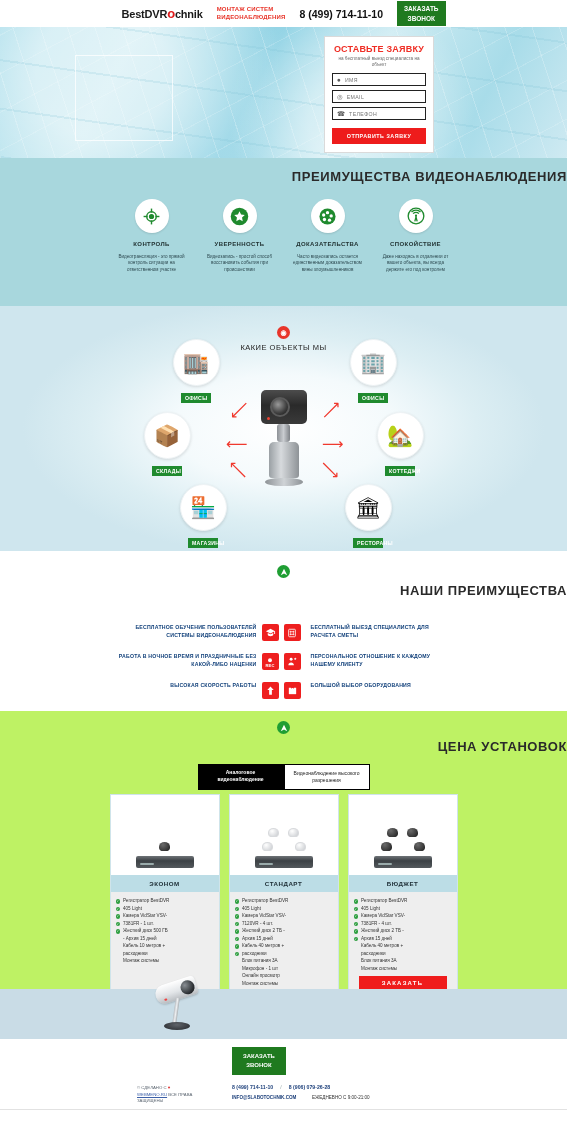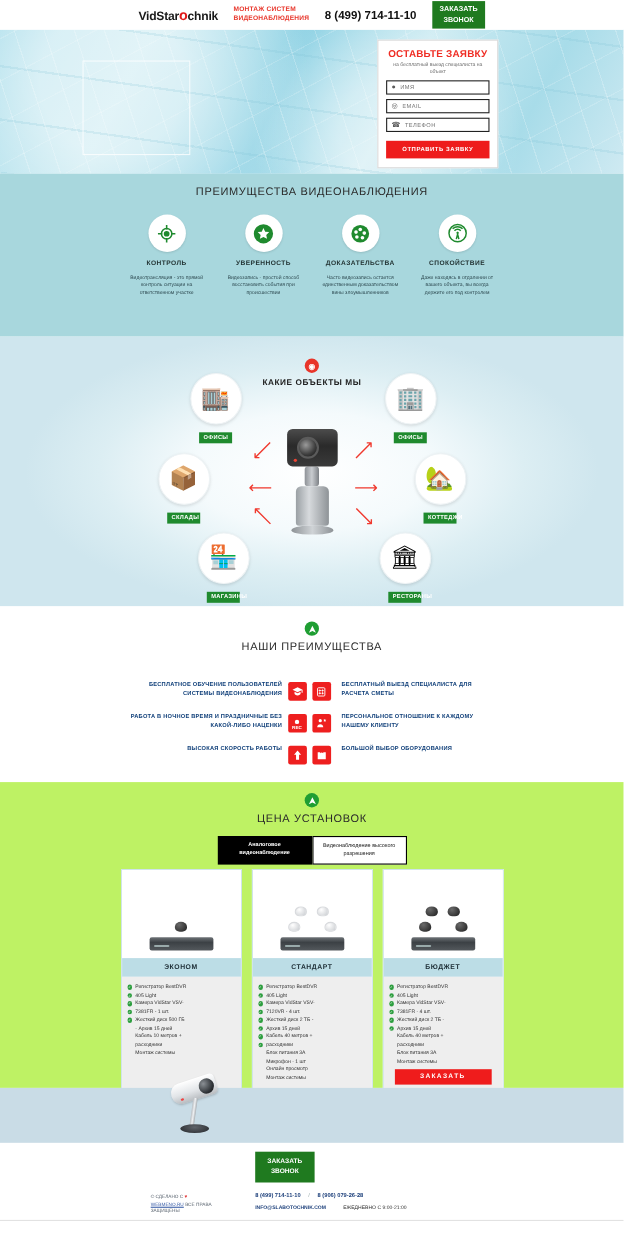--- a/index.html
+++ b/index.html
@@ -77,21 +77,21 @@
       repeating-linear-gradient(8deg, rgba(120,190,210,.18) 0 2px, rgba(255,255,255,0) 2px 48px);
   }
   .hero-sq {
     position: absolute;
     left: 75px; top: 28px; width: 98px; height: 86px;
     border: 1px solid rgba(255,255,255,.75);
   }
 
   .lead-form {
     position: absolute;
-    right: 114px; top: 9px;
+    right: 133px; top: 9px;
     width: 110px;
     background: #ffffff;
     border: 1px solid #dadada;
     padding: 7px 7px 8px;
     z-index: 3;
   }
   .lf-title {
     color: #ef2d24;
     font-size: 9px;
     font-weight: bold;
@@ -140,23 +140,23 @@
   }
 
   
   .benefits {
     background: #a8d7dd;
     height: 148px;
     padding-top: 11px;
     position: relative;
   }
   .sec-title-sm {
-    text-align: center;
-    font-size: 10px;
-    font-weight: normal;
+    text-align: right;
+    font-size: 13px;
+    font-weight: bold;
     color: #2a2a2a;
     letter-spacing: .6px;
     text-transform: uppercase;
   }
   .ben-row {
     display: flex;
     justify-content: center;
     gap: 14px;
     margin-top: 15px;
   }
@@ -202,21 +202,21 @@
   .obj-badge {
     width: 13px; height: 13px;
     border-radius: 50%;
     background: #e8352a;
     margin: 0 auto 4px;
     display: flex; align-items: center; justify-content: center;
     color: #fff; font-size: 7px; font-weight: bold;
   }
   .obj-title {
     font-size: 7.5px;
-    font-weight: bold;
+    font-weight: normal;
     color: #222;
     letter-spacing: .5px;
     line-height: 1.35;
     text-transform: uppercase;
   }
   .cam-center {
     position: absolute;
     left: 50%; top: 84px;
     transform: translateX(-50%);
     width: 52px; height: 110px;
@@ -481,21 +481,21 @@
     font-size: 4.6px; color: #333; line-height: 1.4; text-transform: uppercase;
   }
   .f-line { position: absolute; left: 0; right: 0; bottom: 3px; height: 1px; background: #e2e2e2; }
 </style>
 </head>
 <body>
 
 <div class="page">
 
   <div class="topbar">
-    <div class="logo"><span>VidStar</span><span class="dot">o</span><span>chnik</span></div>
+    <div class="logo"><span>BestDVR</span><span class="dot">o</span><span>chnik</span></div>
     <div class="tagline">
       <div>МОНТАЖ СИСТЕМ</div>
       <div>ВИДЕОНАБЛЮДЕНИЯ</div>
     </div>
     <div class="topphone">8 (499) 714-11-10</div>
     <button class="btn-call-top">
       <span>ЗАКАЗАТЬ</span><br>
       <span>ЗВОНОК</span>
     </button>
   </div>

